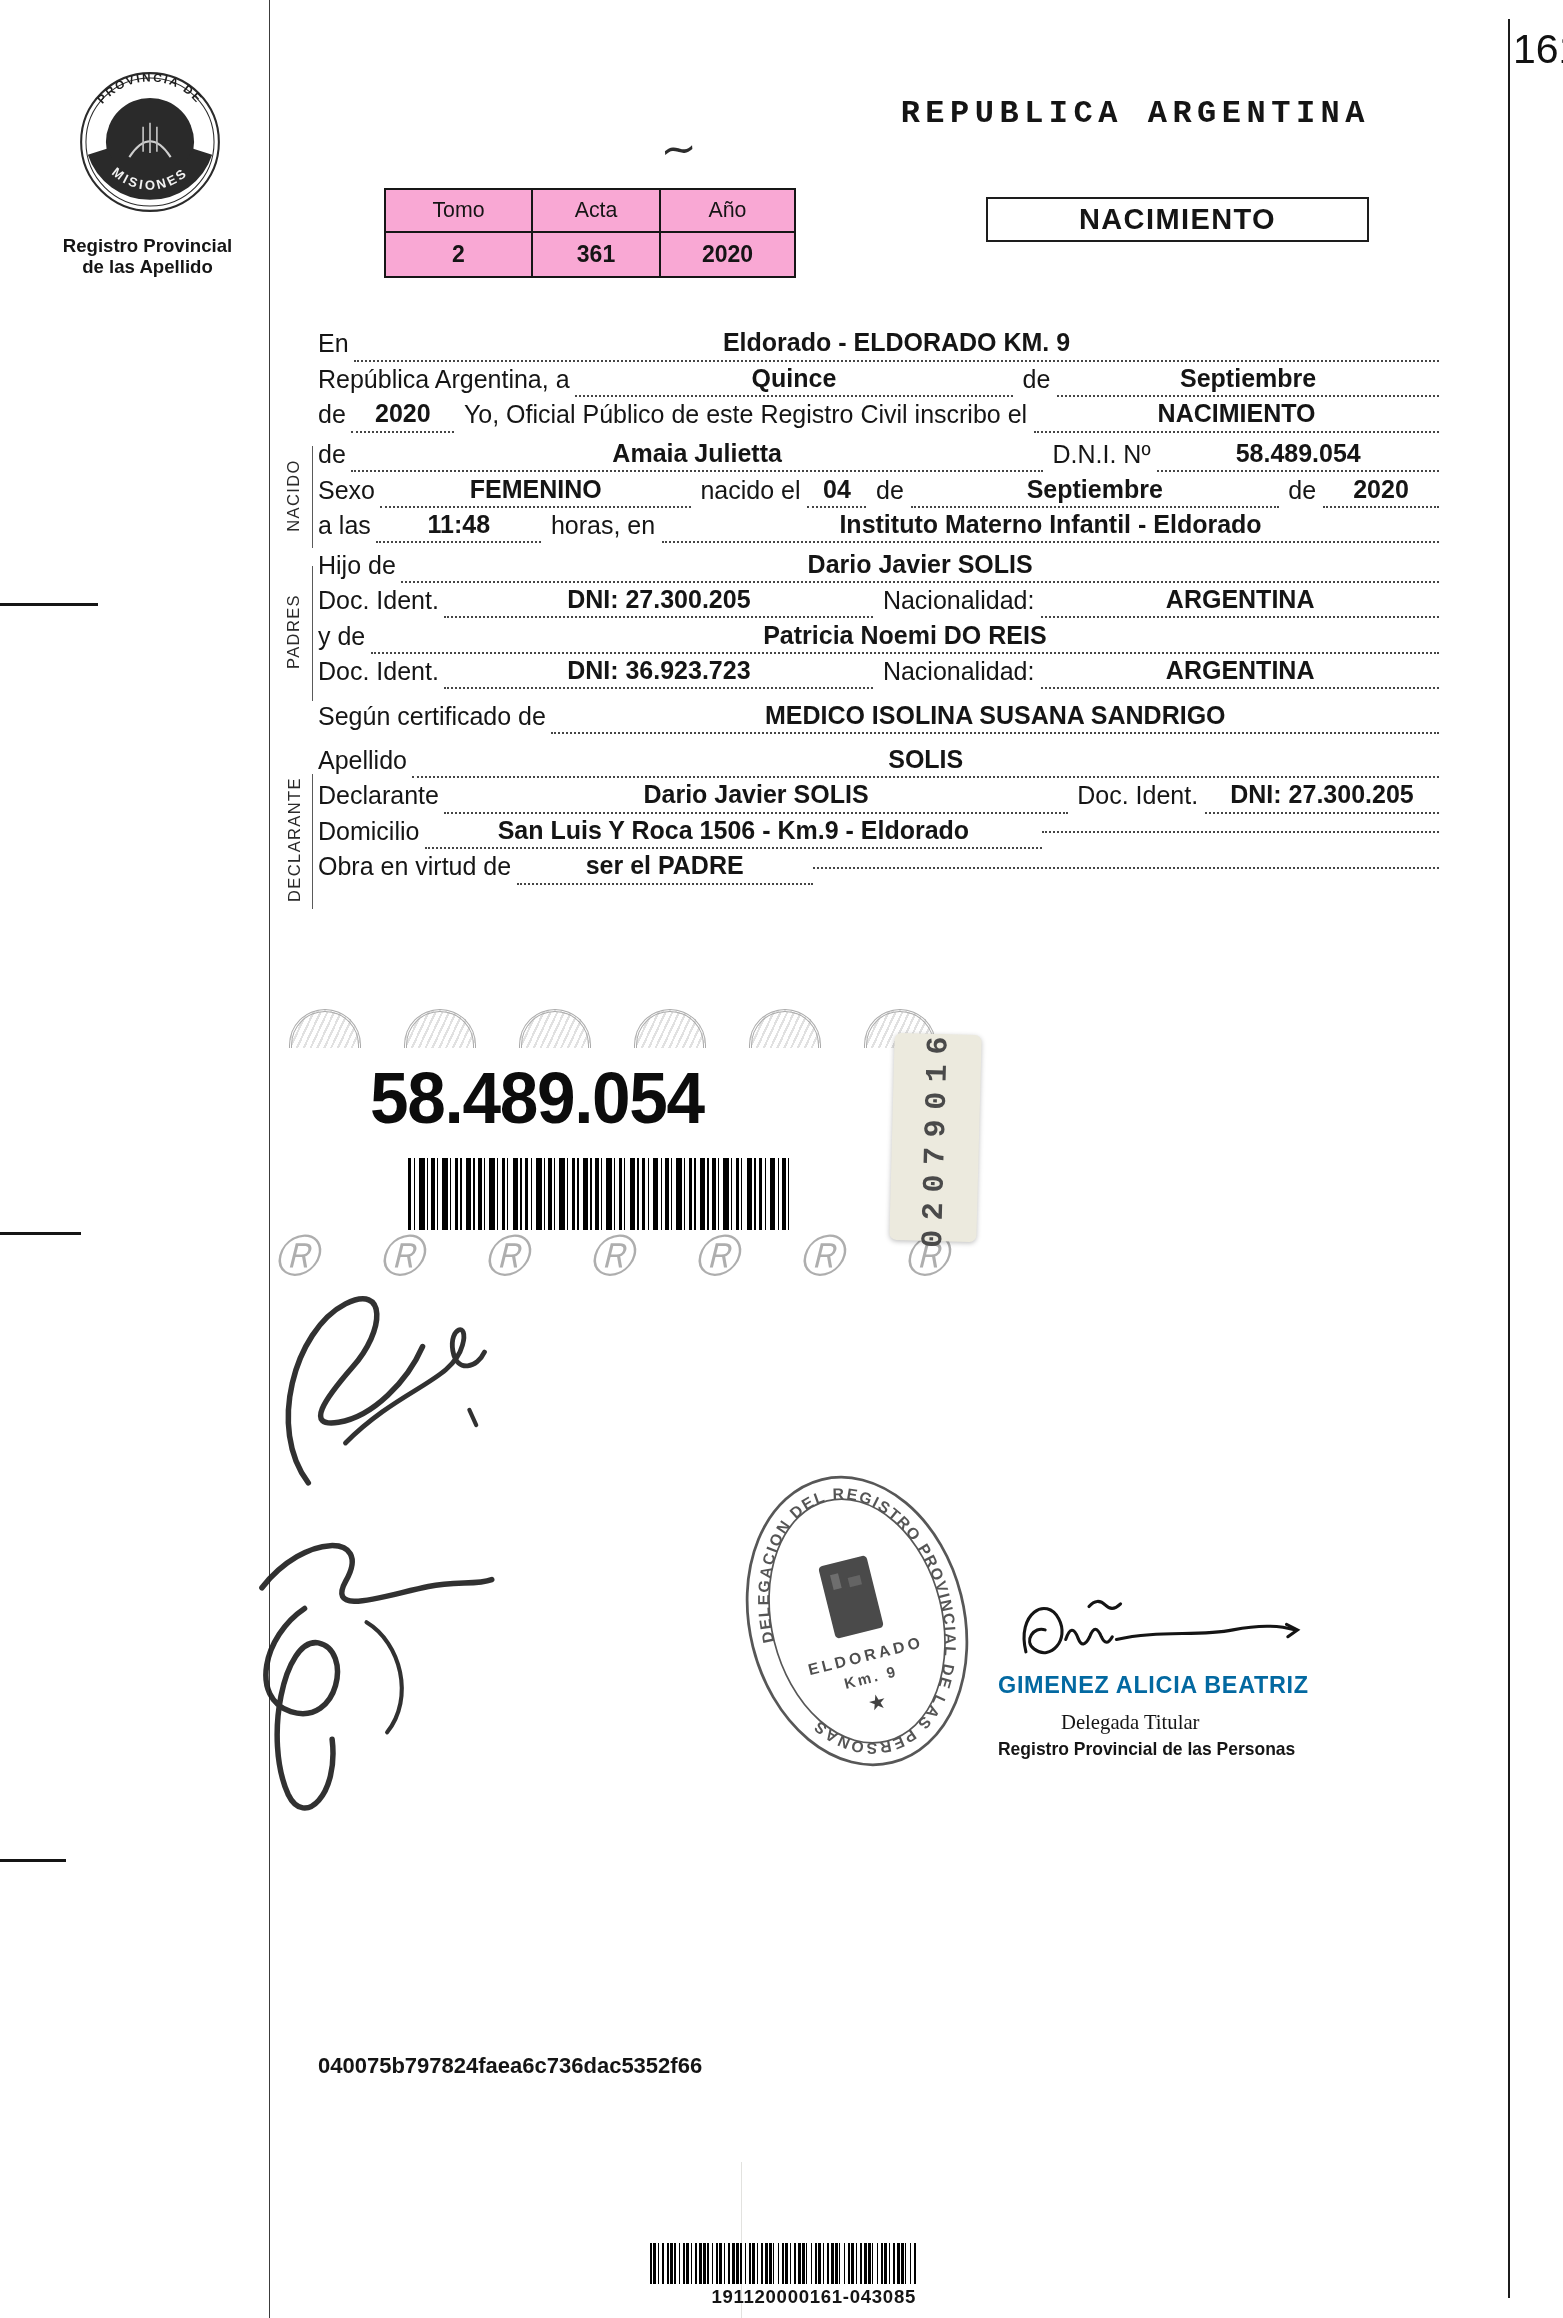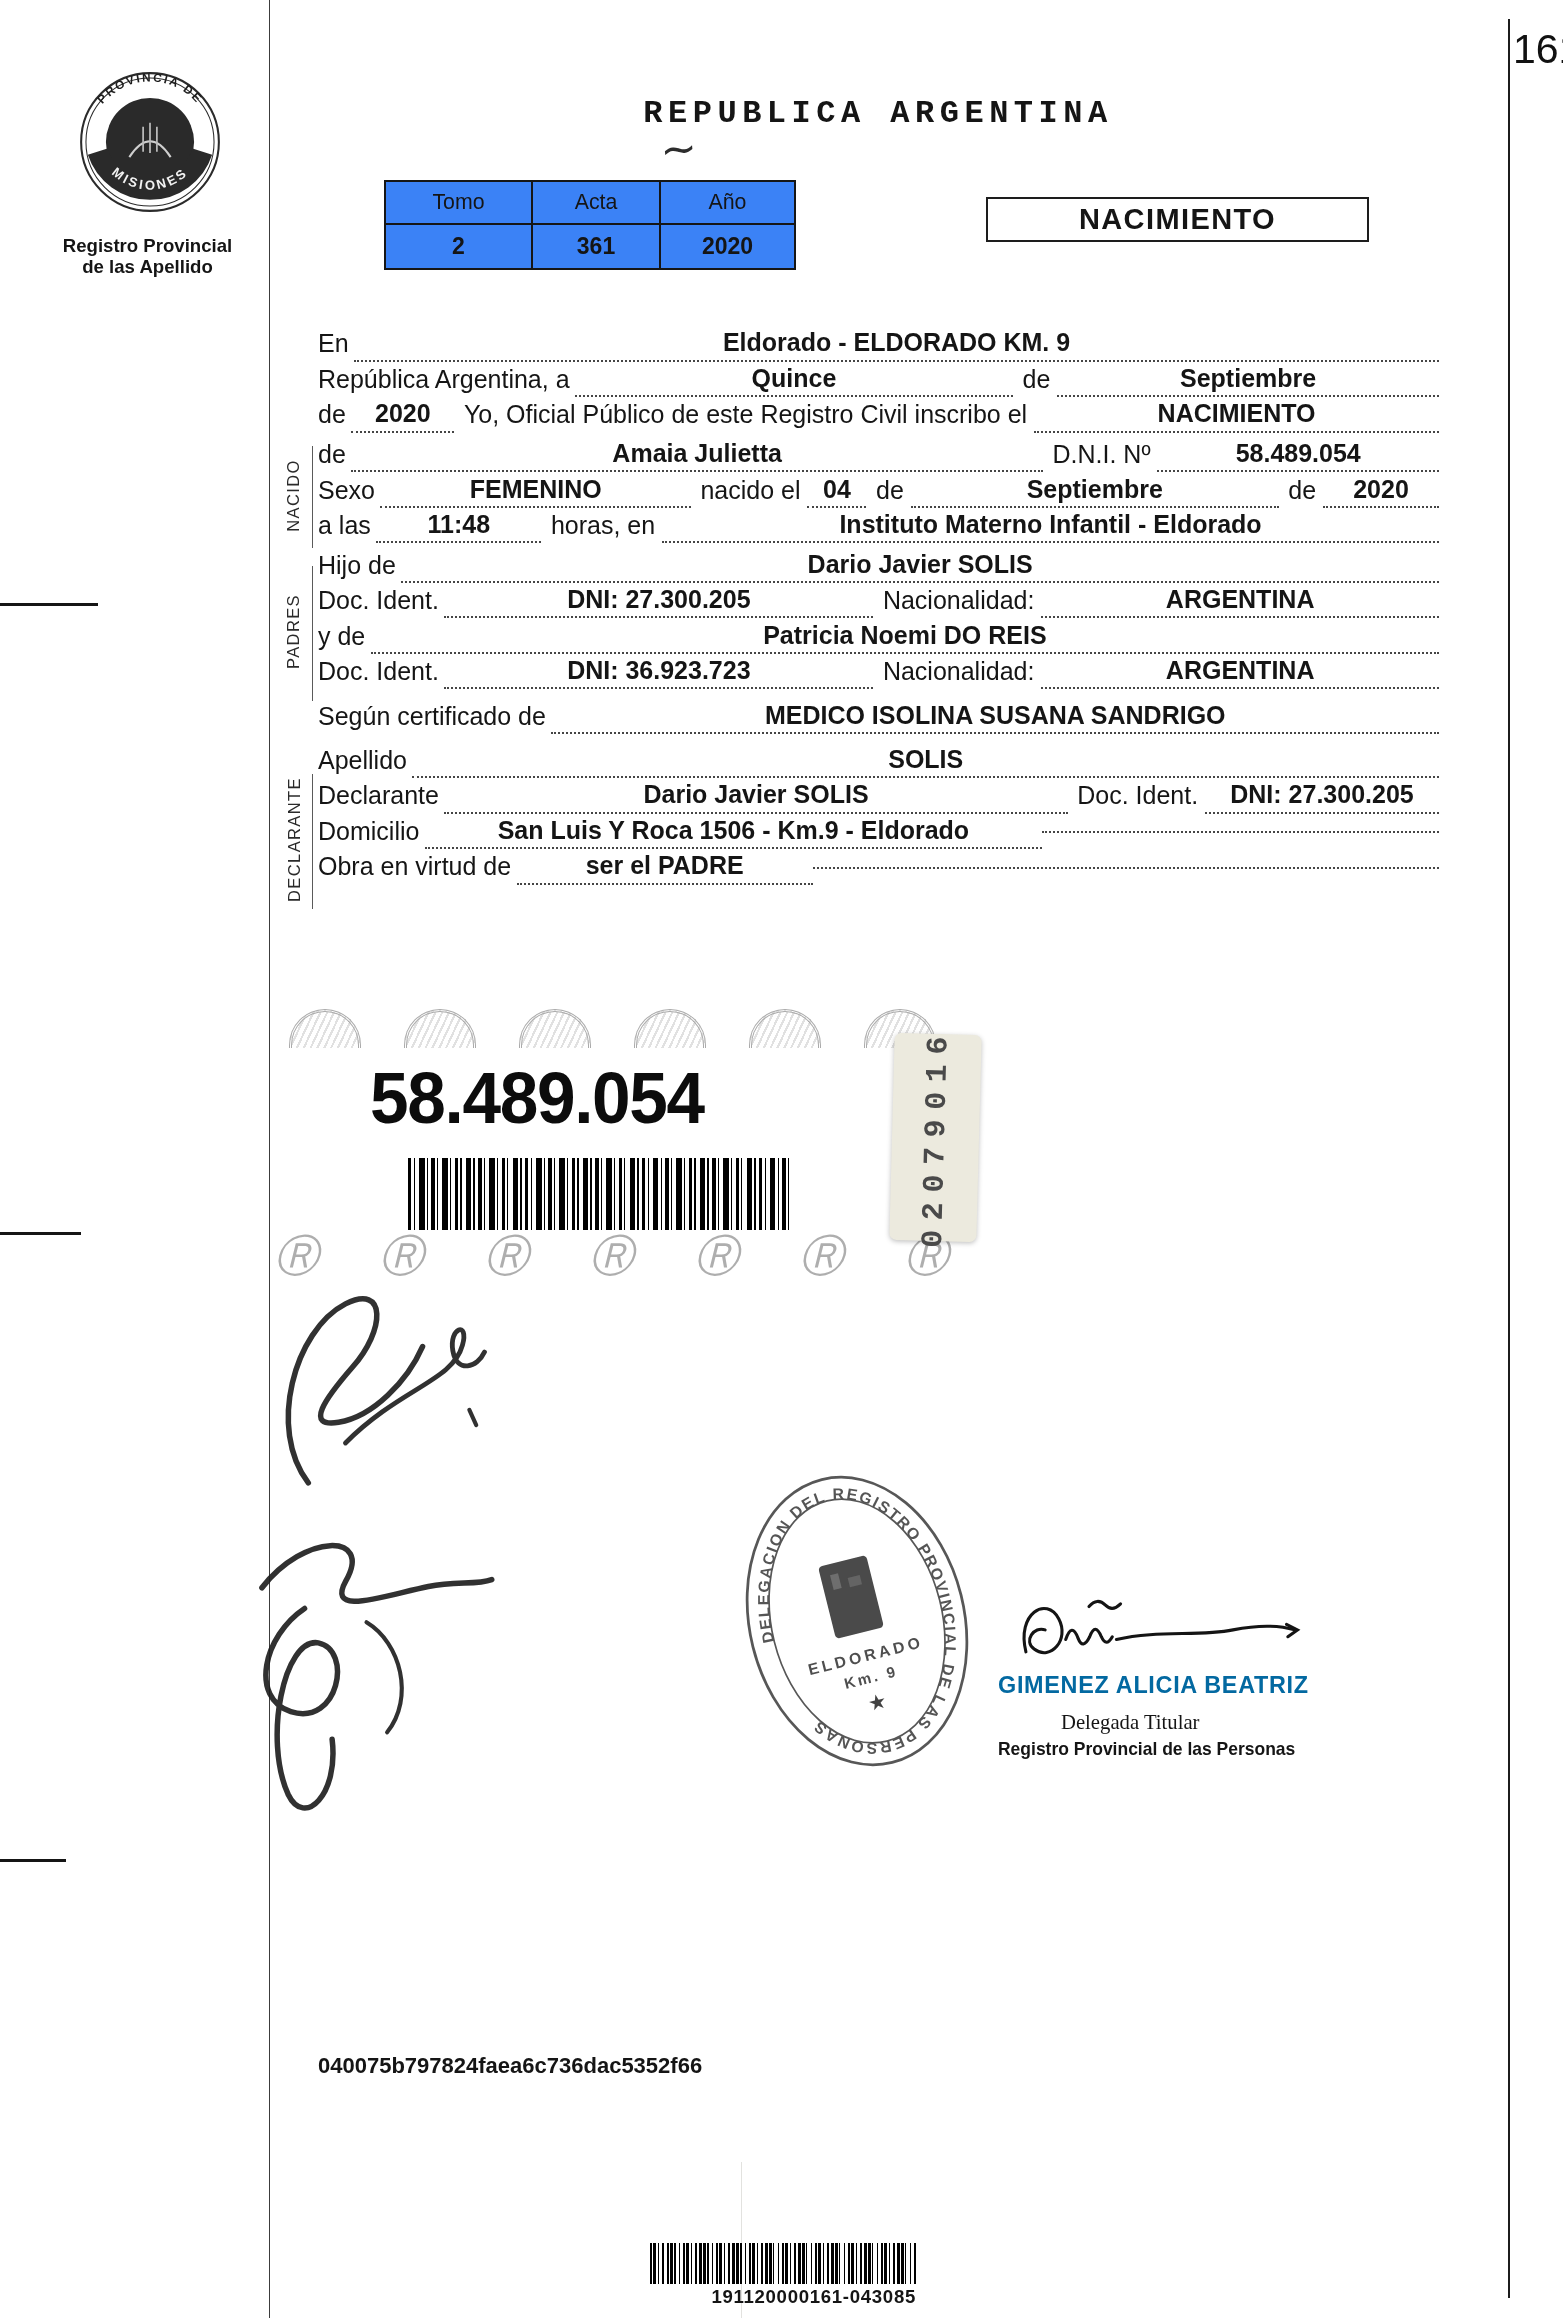--- a/index.html
+++ b/index.html
@@ -13,25 +13,25 @@
   .vline-right { position:absolute; left:1508px; top:19px; width:2.1px; height:2279px; background:#1c1c1c; }
   .crease { position:absolute; left:741px; top:2162px; width:1.4px; height:157px; background:#e2e2df; }
   .dash { position:absolute; left:0; height:3.4px; background:#151515; }
 
   .pagenum { position:absolute; left:1513px; top:26px; font-size:41px; color:#111; }
 
   
   .logo { position:absolute; left:77px; top:69px; }
   .logo-caption { position:absolute; left:44px; top:235px; width:207px; text-align:center;
     font-weight:bold; font-size:18.6px; line-height:1.15; }
-  .title { position:absolute; left:386px; top:95px; width:984px; text-align:center;
+  .title { position:absolute; left:386px; top:95px; width:984px; text-align:right;
     font-family:"Liberation Mono", monospace; font-weight:bold; font-size:32px; letter-spacing:5.5px; }
   .title-squiggle { position:absolute; left:660px; top:123px; font-size:44px; color:#2c2c2c; transform:rotate(-5deg); }
 
-  .meta-table { position:absolute; left:384px; top:180px; border-collapse:collapse; background:#3b82f6; }
+  .meta-table { position:absolute; left:384px; top:188px; border-collapse:collapse; background:#f9a8d4; }
   .meta-table td { border:2.1px solid #161616; text-align:center; font-size:21.3px; vertical-align:middle; }
   .meta-table tr:first-child td { height:43px; }
   .meta-table tr:last-child td  { height:45px; font-weight:bold; font-size:23px; }
   .col-tomo { width:147px; } .col-acta { width:128px; } .col-anio { width:135px; }
 
   .doc-type-box { position:absolute; left:986px; top:197px; width:383px; height:45px;
     border:2.1px solid #1d1d1d; display:flex; align-items:center; justify-content:center;
     font-size:29px; font-weight:600; letter-spacing:1.4px; }
 
   

